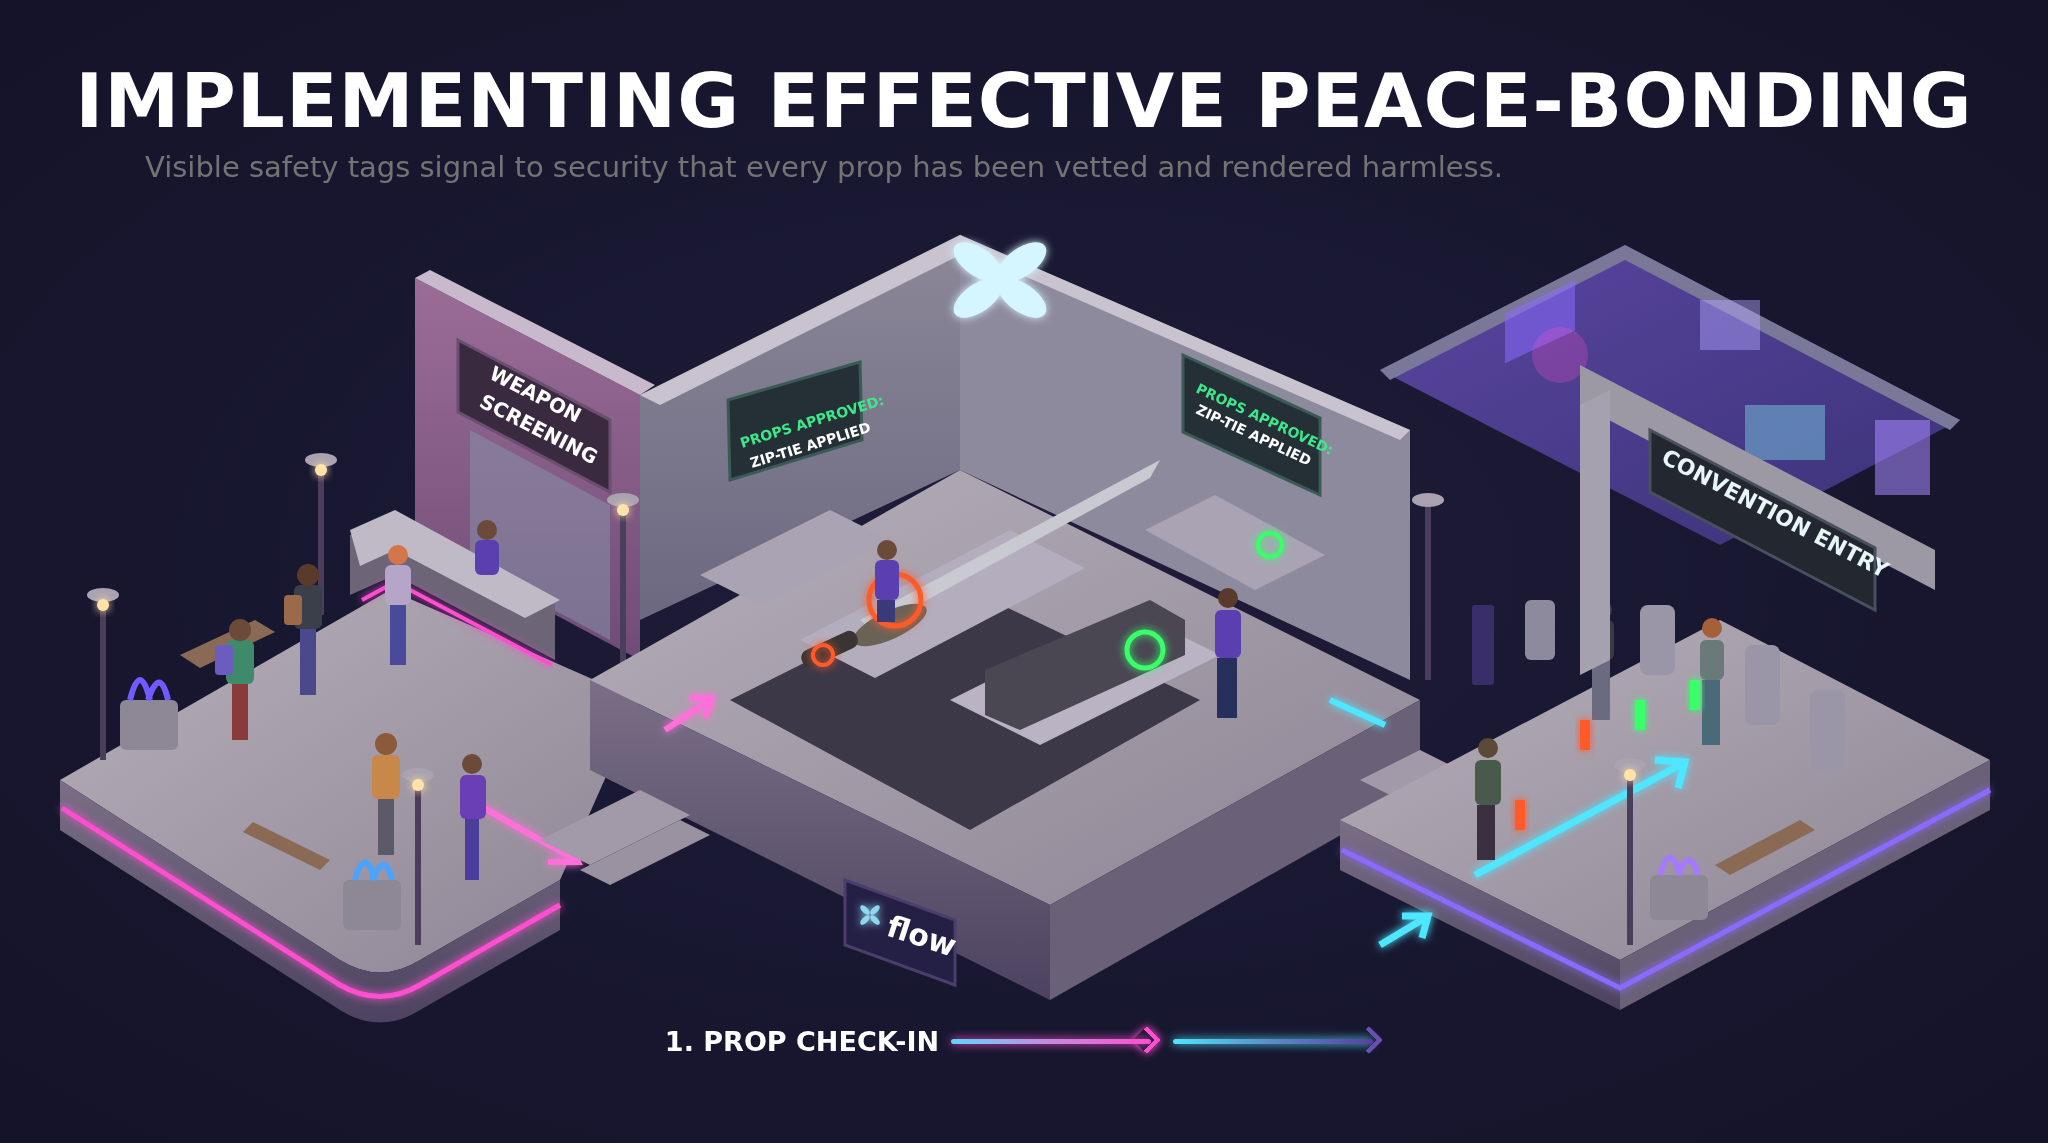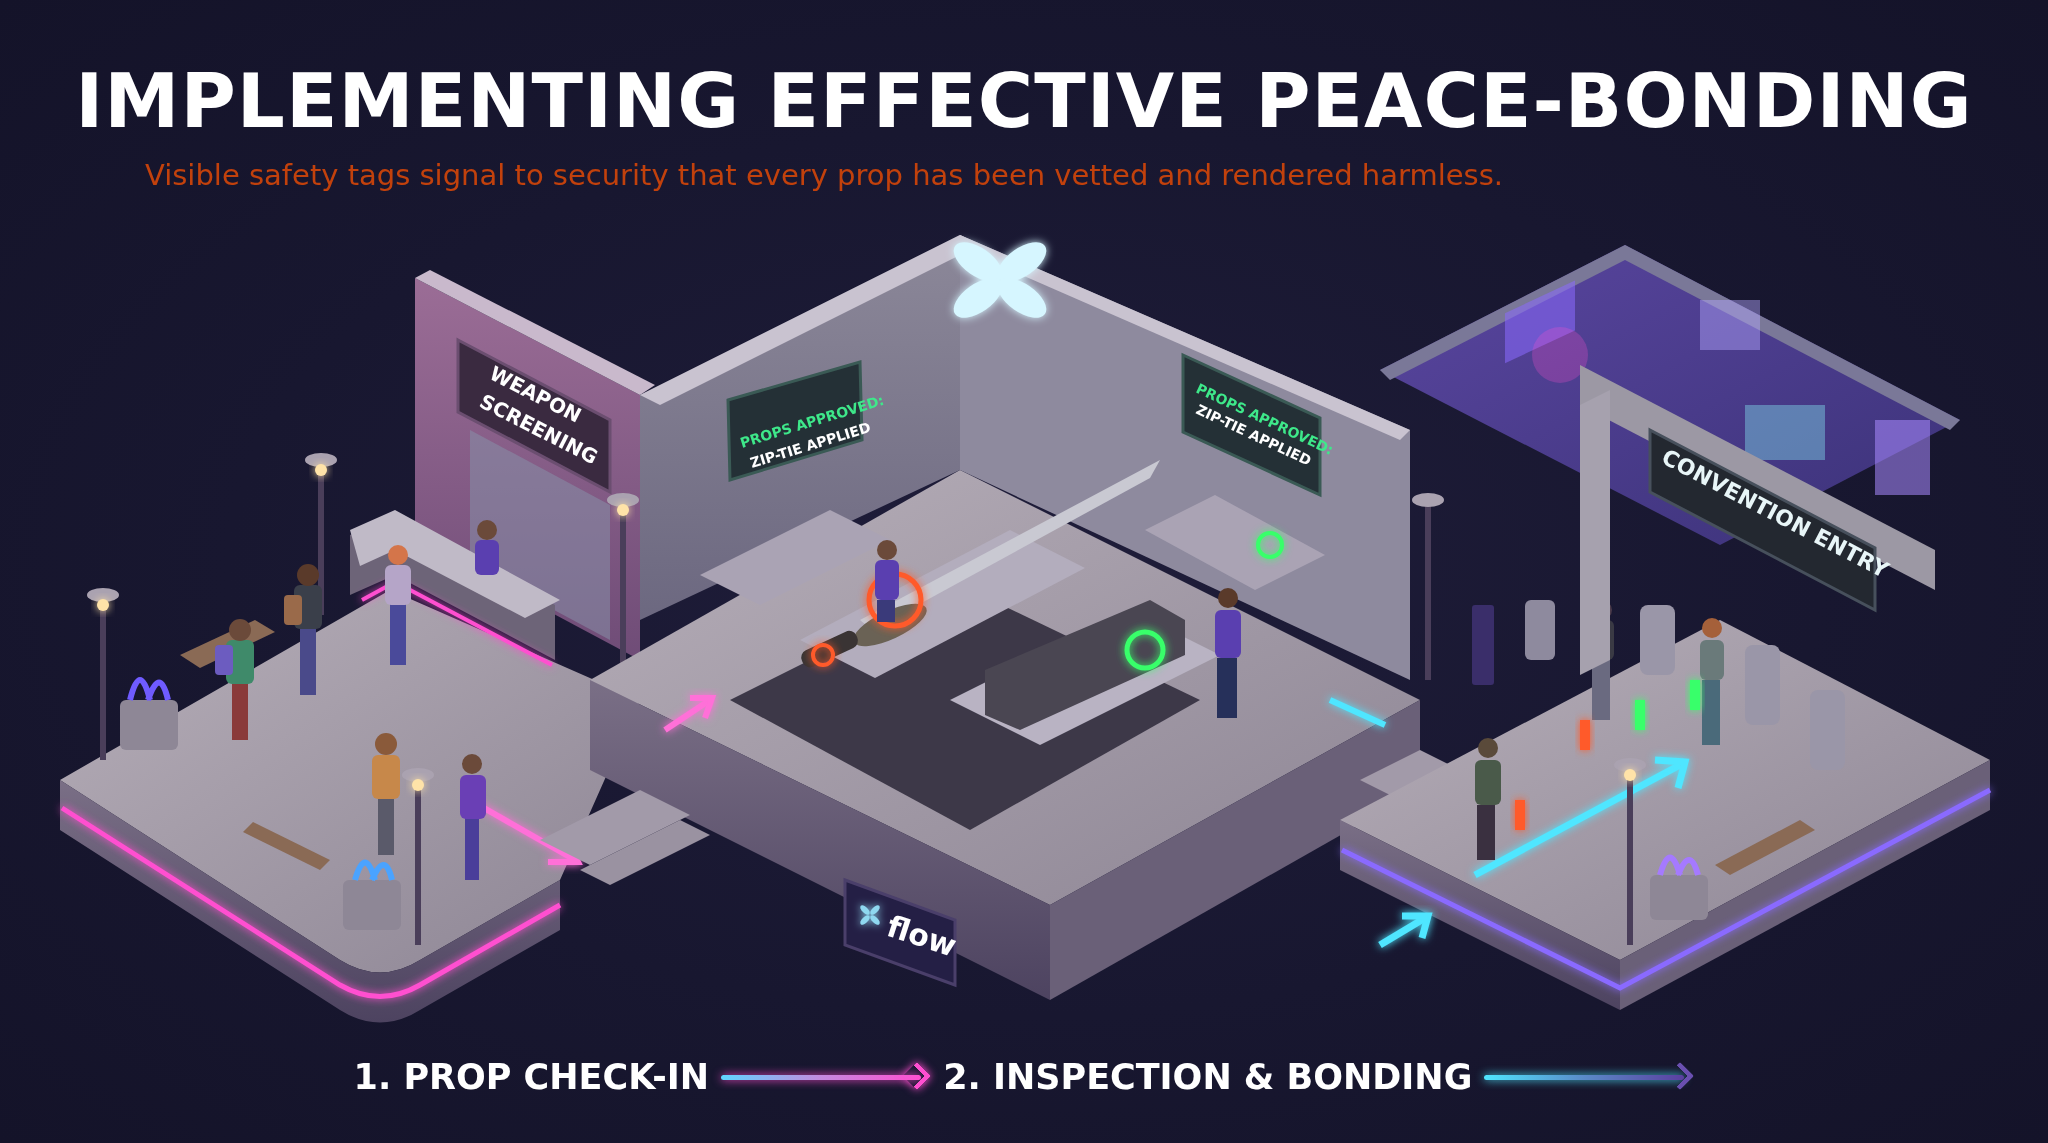--- a/index.html
+++ b/index.html
@@ -11,27 +11,27 @@
     color: #fff;
   }
   .title {
     position: absolute; left: 0; top: 58px; width: 2048px; text-align: center;
     font-family: "DejaVu Sans", sans-serif; font-weight: bold;
     font-size: 74px; letter-spacing: 1px; color: #ffffff;
     transform: scaleX(1.02);
   }
   .subtitle {
     position: absolute; left: 0; top: 150px; width: 1648px; text-align: center;
-    font-family: "DejaVu Sans", sans-serif; font-size: 29px; color: #c2410c; margin-top: 8px;
+    font-family: "DejaVu Sans", sans-serif; font-size: 29px; color: #737373;
   }
   .scene { position: absolute; left: 0; top: 0; width: 2048px; height: 1143px; }
   .steps {
-    position: absolute; left: 0; top: 1052px; width: 2048px; height: 50px;
+    position: absolute; left: 0; top: 1016px; width: 2048px; height: 50px;
     display: flex; align-items: center; justify-content: center; gap: 12px;
-    font-family: "DejaVu Sans", sans-serif; font-weight: bold; font-size: 35px; color: #fff;
+    font-family: "DejaVu Sans", sans-serif; font-weight: bold; font-size: 27px; color: #fff;
   }
   .step-arrow { width: 210px; height: 30px; position: relative; }
   .step-arrow .line { position: absolute; left: 0; top: 13px; height: 5px; width: 200px; border-radius: 3px; }
   .step-arrow .head { position: absolute; right: 4px; top: 4px; width: 20px; height: 20px;
     border-top: 5px solid; border-right: 5px solid; transform: rotate(45deg); border-radius: 2px; }
   .sign-text { font-family: "DejaVu Sans", sans-serif; font-weight: bold; }
 </style>
 </head>
 <body>
 
@@ -292,18 +292,17 @@
     <text class="sign-text" font-size="22" fill="#e8f6f8" transform="translate(1660 462) rotate(27.5)">CONVENTION ENTRY</text>
   </g>
 </svg>
 
 <div class="steps">
   <span>1. PROP CHECK-IN</span>
   <span class="step-arrow">
     <span class="line" style="background: linear-gradient(90deg,#5fd6ff,#c48adf,#ff4fd0); box-shadow:0 0 10px #ff4fd0;"></span>
     <span class="head" style="border-color:#ff4fd0; box-shadow:0 0 8px #ff4fd0;"></span>
   </span>
-  <span>2. INSPECTION &amp; BONDING</span>
   <span class="step-arrow">
     <span class="line" style="background: linear-gradient(90deg,#4fe6ff,#5a8ac8,#5a3fa0); box-shadow:0 0 10px #4fe6ff;"></span>
     <span class="head" style="border-color:#6a4fb0;"></span>
   </span>
 </div>
 
 </body></html>

